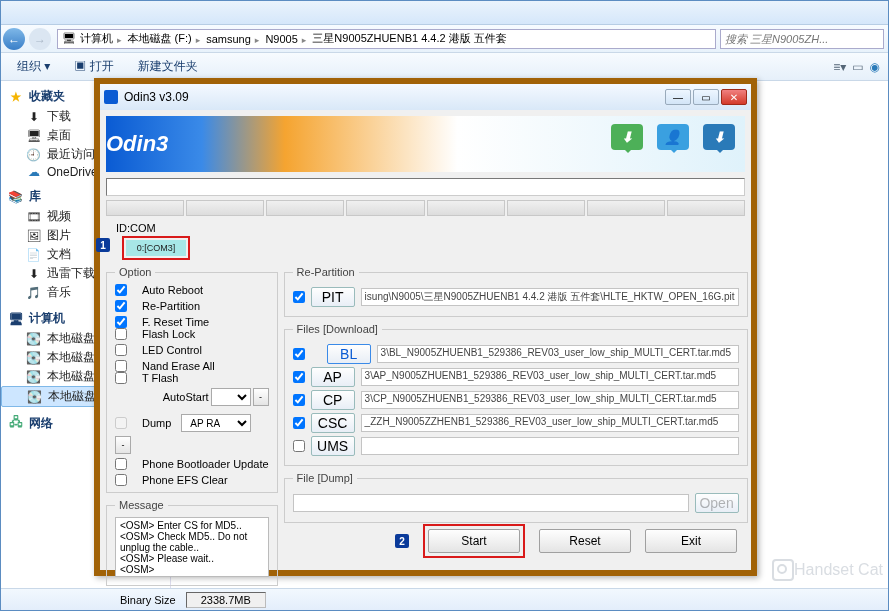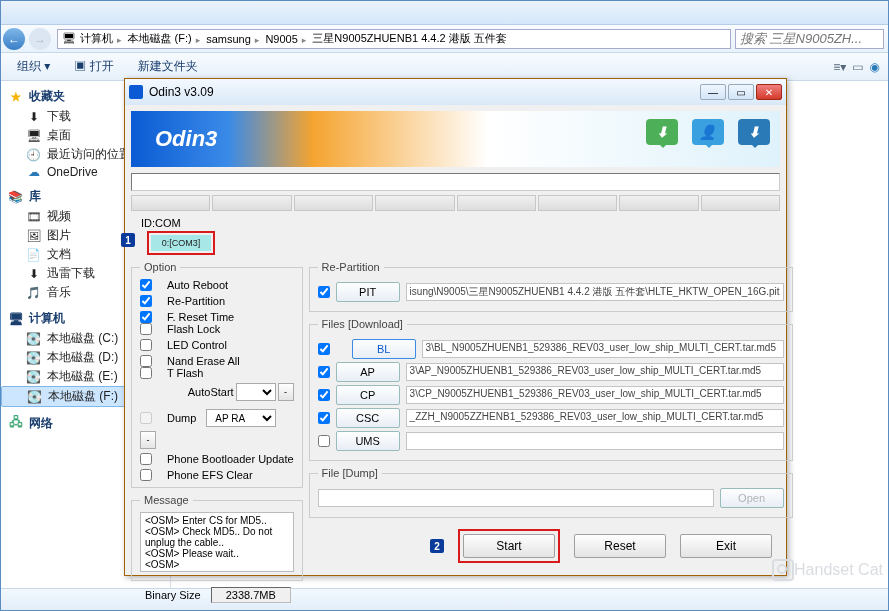--- a/index.html
+++ b/index.html
@@ -7,47 +7,47 @@
 
 
 .explorer { position: absolute; inset: 0; border: 1px solid #5b8cc1; background: #fff; }
 .explorer-title { height: 24px; background: linear-gradient(#eaf3fc,#d5e7fa); border-bottom: 1px solid #b7cde4; }
 .address-bar { height: 28px; display: flex; align-items: center; background: linear-gradient(#f7fbff,#e8f2fb); border-bottom: 1px solid #c9d8e8; font-size: 11px; }
 .nav-btn { width: 22px; height: 22px; border-radius: 50%; background: linear-gradient(#7fb8e8,#3a7fc8); margin: 0 2px; display: flex; align-items: center; justify-content: center; color: #fff; font-size: 12px; }
 .nav-btn.fwd { background: #dbe6f2; color: #a8b6c5; }
 .addr-box { flex: 1; height: 20px; border: 1px solid #aac; background: #fff; margin: 0 4px; display: flex; align-items: center; padding: 0 4px; gap: 4px; }
 .addr-seg { display: flex; align-items: center; gap: 2px; }
 .addr-seg .sep::after { content: "▸"; color: #888; font-size: 9px; margin: 0 2px; }
-.search-box { width: 149px; height: 20px; border: 1px solid #aac; background: #fff; margin-right: 4px; font-size: 13px; padding: 0 4px; color: #999; font-style: italic; }
+.search-box { width: 164px; height: 20px; border: 1px solid #aac; background: #fff; margin-right: 4px; font-size: 11px; padding: 0 4px; color: #999; font-style: italic; }
 .toolbar { height: 28px; background: linear-gradient(#f7fbff,#e6f0fa); border-bottom: 1px solid #c9d8e8; display: flex; align-items: center; font-size: 12px; padding: 0 8px; gap: 8px; }
 .tb-btn { padding: 2px 8px; color: #1a3e6e; display: flex; align-items: center; gap: 4px; text-align: center; }
 .tb-right { margin-left: auto; display: flex; gap: 6px; color: #567; }
 
 .sidebar { position: absolute; left: 0; top: 81px; bottom: 22px; width: 170px; background: #fff; border-right: 1px solid #dde; font-size: 12px; overflow: hidden; padding: 4px 0; }
 .sb-group { margin-bottom: 6px; }
 .sb-head { display: flex; align-items: center; gap: 6px; padding: 2px 8px; color: #1a3e6e; font-weight: bold; }
 .sb-item { display: flex; align-items: center; gap: 6px; padding: 1px 8px 1px 26px; color: #222; }
 .sb-item.sel { background: #cde6ff; border: 1px solid #7fb8e8; border-radius: 2px; }
 .sb-ico { width: 14px; height: 14px; display: inline-flex; align-items: center; justify-content: center; }
 .star { color: #f5b400; }
 .drive { color: #7aa; }
 .cloud { color: #2a7ab8; }
 .net { color: #4a7; }
 
 .statusbar { position: absolute; left: 0; right: 0; bottom: 0; height: 22px; background: linear-gradient(#f2f8fe,#e3eefb); border-top: 1px solid #c9d8e8; }
 
 
-.odin { position: absolute; left: 124px; top: 78px; width: 663px; height: 498px; background: #f0f0f0; border: 1px solid #a16207; box-shadow: 2px 2px 6px rgba(0,0,0,.3); }
+.odin { position: absolute; left: 94px; top: 78px; width: 663px; height: 498px; background: #f0f0f0; border: 6px solid #a16207; box-shadow: 2px 2px 6px rgba(0,0,0,.3); }
 .odin-title { height: 26px; background: linear-gradient(#f4f9ff,#d9e8f8); display: flex; align-items: center; padding: 0 4px; font-size: 12px; }
 .odin-title .icon { width: 14px; height: 14px; background: #0a5bd3; border-radius: 2px; margin-right: 6px; }
 .win-btns { margin-left: auto; display: flex; gap: 2px; }
 .win-btn { width: 26px; height: 16px; border: 1px solid #9ab; background: linear-gradient(#eef6ff,#d3e5f7); border-radius: 2px; font-size: 10px; display: flex; align-items: center; justify-content: center; }
 .win-btn.close { background: linear-gradient(#f08080,#d43a2a); border-color: #a02818; color: #fff; }
 
-.banner { margin: 6px; height: 56px; background: linear-gradient(90deg,#0a5bd3 0%,#3a8ae8 15%,#f5a430 28%,#fff 55%, #dff2fb 100%); position: relative; display: flex; align-items: center; padding-left: 24px; color: #fff; font-size: 22px; font-weight: bold; font-style: italic; }
+.banner { margin: 6px; height: 56px; background: linear-gradient(90deg,#0a5bd3 0%,#3a8ae8 15%,#f5a430 28%,#fff 55%, #dff2fb 100%); position: relative; display: flex; align-items: center; color: #fff; font-size: 22px; font-weight: bold; font-style: italic; }
 .pins { position: absolute; right: 10px; top: 8px; display: flex; gap: 14px; }
 .pin { width: 32px; height: 26px; border-radius: 4px; display: flex; align-items: center; justify-content: center; color: #fff; font-size: 14px; position: relative; }
 .pin::after { content: ""; position: absolute; bottom: -8px; left: 12px; border: 5px solid transparent; border-top-color: inherit; }
 .pin.g { background: #4db058; border-top-color: #4db058; }
 .pin.b { background: #3aa0e0; border-top-color: #3aa0e0; }
 .pin.d { background: #2a7ab8; border-top-color: #2a7ab8; }
 
 .progress-row { margin: 2px 6px; height: 18px; background: #fff; border: 1px inset #ccc; }
 .port-row { margin: 4px 6px 2px; display: flex; gap: 2px; }
 .port-cell { flex: 1; height: 16px; background: linear-gradient(#f0f0f0,#ddd); border: 1px solid #c8c8c8; }
@@ -67,21 +67,21 @@
 .chk { display: flex; align-items: flex-end; gap: 15px; font-size: 11px; white-space: nowrap; }
 .chk input { width: 12px; height: 12px; }
 .autostart { margin-left: auto; display: flex; gap: 2px; align-items: center; }
 .small-sel { height: 18px; font-size: 10px; border: 1px solid #aaa; padding: 0 14px 0 4px; background: #fff; }
 .mini-btn { width: 16px; height: 18px; border: 1px solid #aaa; background: linear-gradient(#fff,#e4e4e4); font-size: 9px; }
 
 .msg-box { width: 100%; height: 60px; border: 1px solid #bbb; background: #fff; font-size: 10px; font-family: sans-serif; padding: 2px 4px; overflow: auto; resize: none; }
 
 .pit-row, .file-row { display: flex; align-items: center; gap: 6px; margin: 3px 0; }
 .file-chk { width: 12px; height: 12px; }
-.file-btn { width: 64px; height: 20px; border: 1px solid #9bb; background: linear-gradient(#fefefe,#e8eef6); font-size: 11px; border-radius: 2px; }
+.file-btn { width: 44px; height: 20px; border: 1px solid #9bb; background: linear-gradient(#fefefe,#e8eef6); font-size: 14px; border-radius: 2px; }
 .file-btn.bl { border: 1px solid #3a8ae8; color: #0a5bd3; margin-left: 16px; }
 .file-path { flex: 1; height: 18px; border: 1px solid #c4c4c4; background: #fff; font-size: 10px; padding: 1px 3px; overflow: hidden; white-space: nowrap; color: #444; }
 
 .binsize { display: flex; align-items: center; gap: 10px; margin: 4px 0 0 14px; font-size: 11px; }
 .binsize .val { border: 1px inset #bbb; padding: 1px 14px; background: #f0f0f0; }
 
 .bottom-btns { position: absolute; right: 14px; bottom: 12px; display: flex; gap: 14px; align-items: center; }
 .big-btn { width: 92px; height: 24px; border: 1px solid #a0a0a0; background: linear-gradient(#fefefe,#e4e4e4); font-size: 12px; border-radius: 2px; }
 .start-wrap { border: 2px solid #d91a1a; padding: 3px; }
 

